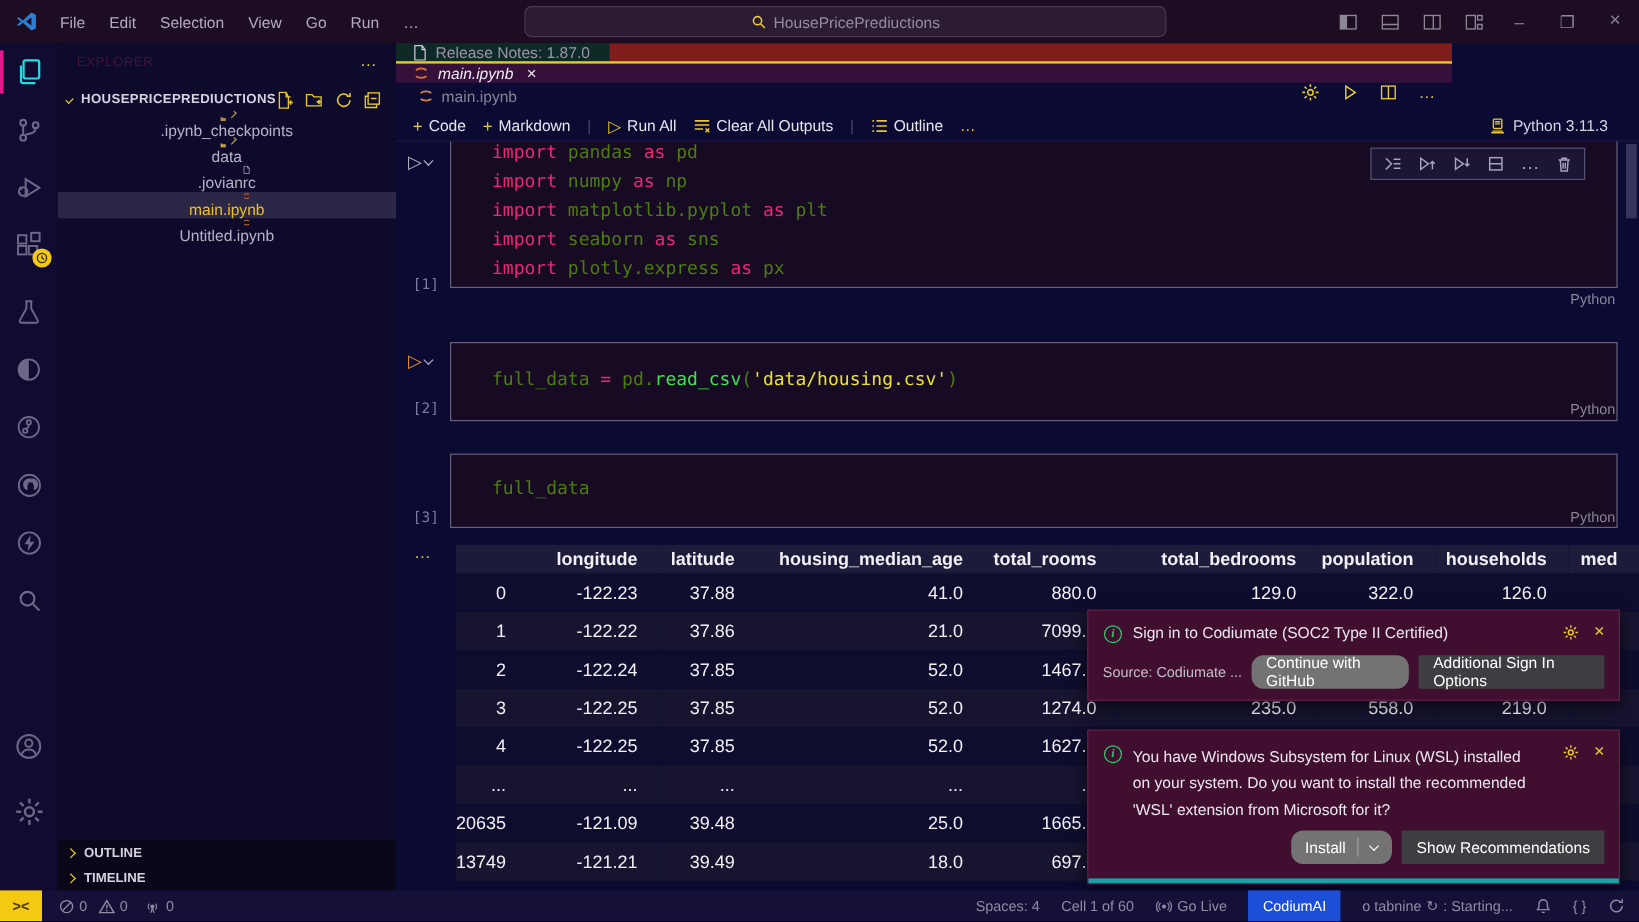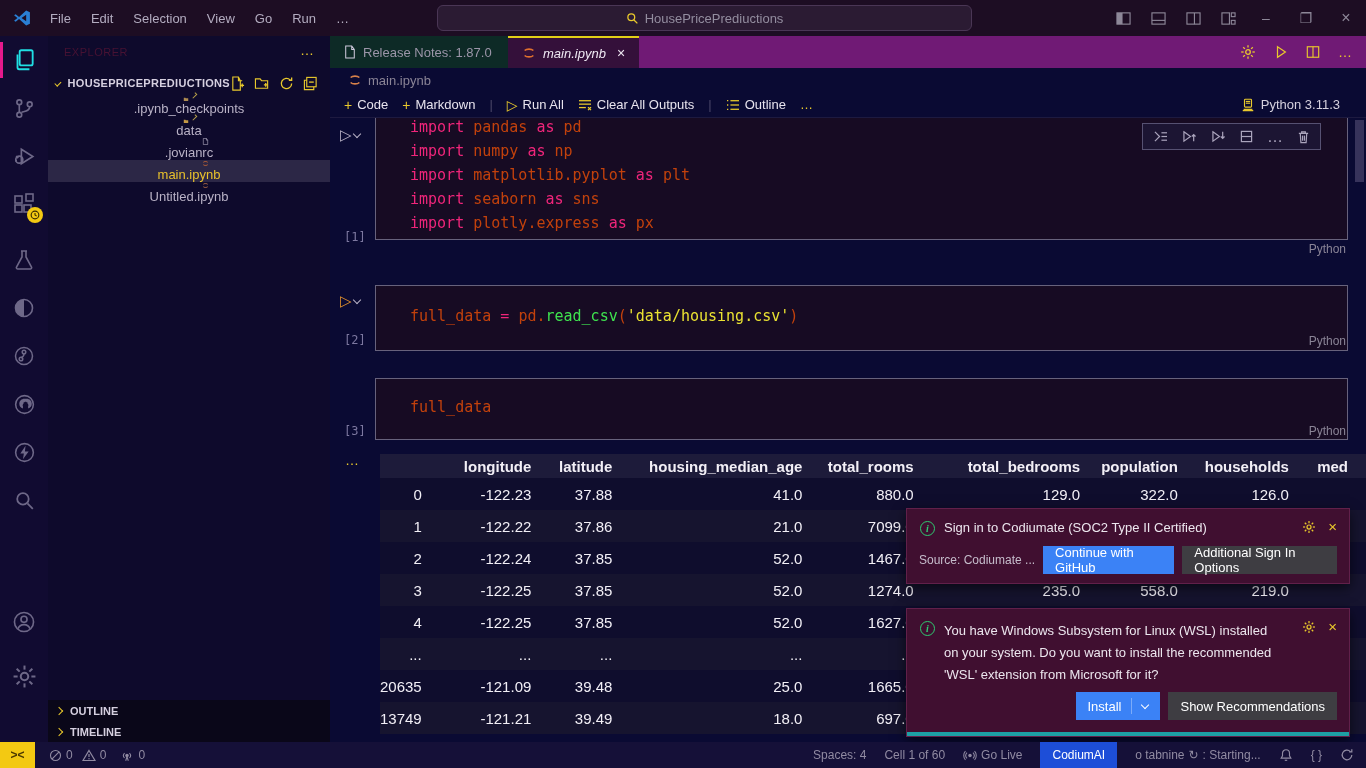--- a/index.html
+++ b/index.html
@@ -45,21 +45,21 @@
           border-bottom:1.4px solid currentColor; }
   .chev.right { transform:rotate(-45deg); }
   .chev.down  { transform:rotate(45deg); }
   .section-hdr { position:absolute; left:0; width:282px; height:22px; background:#0a0719;
                  display:flex; align-items:center; gap:8px; padding-left:8px;
                  font-size:11px; font-weight:bold; color:#d6d0e0; }
   .section-hdr .chev { color:#e9c92c; }
 
   
   .editor { position:absolute; left:330px; top:36px; width:1036px; height:706px; background:#0a0a33; }
-  .tabbar { position:absolute; left:0; top:0; width:1036px; height:32px; background:#701a75; display:flex; }
+  .tabbar { position:absolute; left:0; top:0; width:880px; height:32px; background:#7f1d1d; display:flex;flex-direction:column; }
   .tab { height:32px; display:flex; align-items:center; gap:7px; padding:0 14px; font-size:13px; color:#9b95a8; }
   .tab.release { background:#0d2a26; width:178px; }
   .tab.active { background:#34103a; color:#eee8f2; border-top:2px solid #e1cf17; font-style:italic; }
   .editor-actions { margin-left:auto; display:flex; align-items:center; gap:18px;
                     padding-right:14px; color:#e9c92c; font-size:14px; }
   .breadcrumb { position:absolute; left:0; top:32px; width:1036px; height:24px;
                 display:flex; align-items:center; gap:6px; padding-left:18px;
                 font-size:13px; color:#8a8496; }
   .nb-toolbar { position:absolute; left:0; top:56px; width:1036px; height:26px;
                 display:flex; align-items:center; font-size:13px; color:#e8e4ee;
@@ -67,21 +67,21 @@
   .tb-item { display:flex; align-items:center; gap:5px; margin-left:14px; white-space:nowrap; }
   .tb-icon { color:#e9c92c; font-size:14px; }
   .tb-sep { color:#4a4668; margin-left:14px; }
   .kernel { margin-left:auto; display:flex; align-items:center; gap:6px; padding-right:26px; color:#d6d1de; }
 
   
   .notebook { position:absolute; left:0; top:82px; width:1036px; height:624px; overflow:hidden; }
   .cell { position:absolute; left:45px; width:973px; background:#170b23; border:1px solid #67627c; }
   .codeline { font-family:"DejaVu Sans Mono",monospace; font-size:15px; line-height:24px;
               padding-left:34px; white-space:pre; color:#fff; }
-  .kw { color:#f0257a; } .idt { color:#c2410c;margin-top:16px; } .fn { color:#3fe34f; } .str { color:#eae232; }
+  .kw { color:#f0257a; } .idt { color:#4d7c0f;margin-top:16px; } .fn { color:#3fe34f; } .str { color:#eae232; }
   .exec-count { position:absolute; left:14px; font-size:12px; color:#7d78a0; font-family:"DejaVu Sans Mono",monospace; }
   .runbtn { position:absolute; left:10px; display:flex; align-items:flex-start; gap:2px; font-size:15px; color:#b9b2c6; }
   .lang-label { position:absolute; right:20px; font-size:12px; color:#8a8496; }
   .cell-toolbar { position:absolute; right:45px; top:5px; height:27px; background:#1c1533;
                   border:1px solid #565172; display:flex; align-items:center; gap:14px;
                   padding:0 10px; color:#aaa4bc; z-index:5; }
   .out-more { position:absolute; left:15px; top:334px; color:#e9c92c; font-size:14px; letter-spacing:1px; }
 
   
   .out-table { position:absolute; left:50px; top:336px; border-collapse:collapse;
@@ -99,21 +99,21 @@
            border:1px solid #61204a; box-shadow:0 4px 12px rgba(0,0,0,.6); z-index:40;
            color:#ece6ee; font-size:13px; }
   .notif-head { display:flex; align-items:flex-start; gap:9px; padding:11px 12px 0 13px; }
   .info-icon { flex:0 0 auto; width:15px; height:15px; border:1.6px solid #2ecc71; border-radius:50%;
                color:#2ecc71; font-size:10px; font-weight:bold; display:flex; align-items:center;
                justify-content:center; margin-top:1px; font-family:"Liberation Serif",serif; font-style:italic; }
   .notif-acts { margin-left:auto; display:flex; gap:12px; color:#e9c92c; flex:0 0 auto; }
   .notif-btns { display:flex; justify-content:flex-end; align-items:center; gap:8px; padding:10px 12px 12px; }
   .btn { height:28px; display:flex; align-items:center; justify-content:center;
          font-size:13px; color:#fff; padding:0 12px; cursor:default; }
-  .btn.pink { background:#3b82f6; }
+  .btn.pink { background:#737373;border-radius:10px; }
   .btn.gray { background:#3e3d42; }
   .src-label { margin-right:auto; color:#c5bccb; font-size:12px; white-space:nowrap; }
   .teal-strip { position:absolute; left:0; bottom:0; width:100%; height:4px; background:#1d9fa4; }
 
   
   .statusbar { position:absolute; left:0; top:742px; width:1366px; height:26px;
                background:#151038; display:flex; align-items:center; font-size:12px;
                color:#918ba2; z-index:50; }
   .remote { width:35px; height:26px; background:#f3c912; color:#4a3800; display:flex;
             align-items:center; justify-content:center; font-weight:bold; font-size:12px; }

